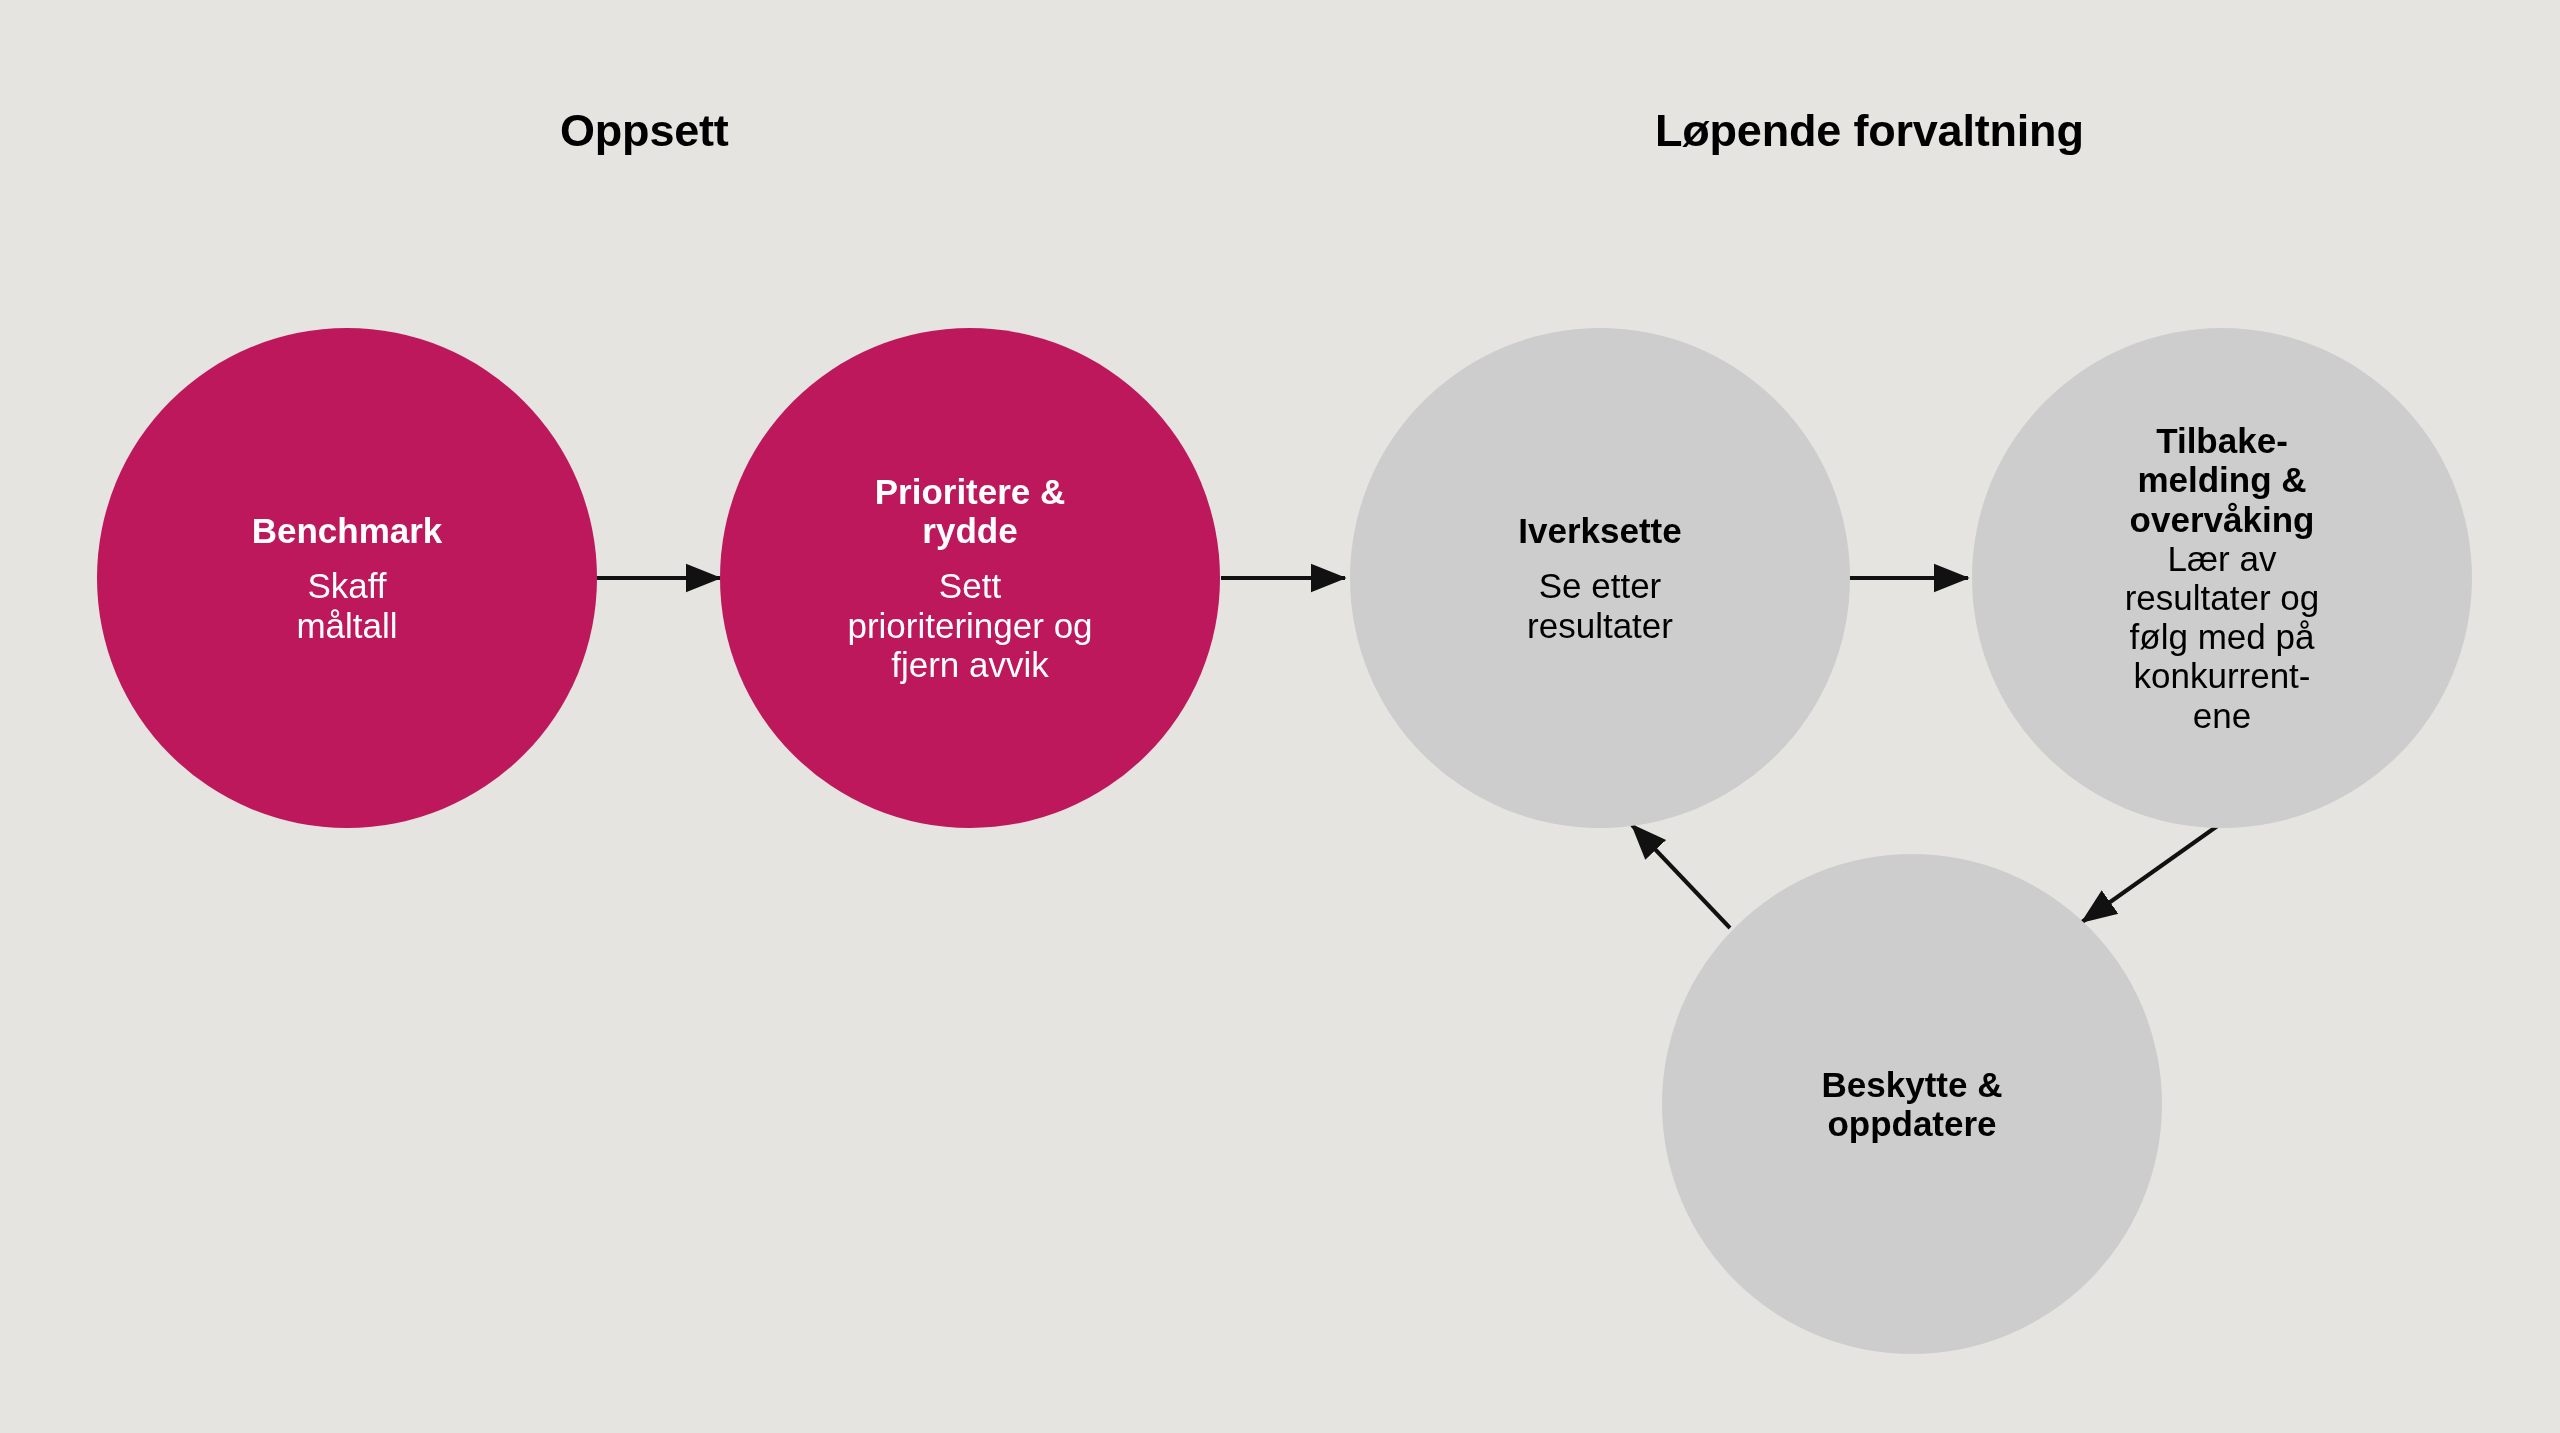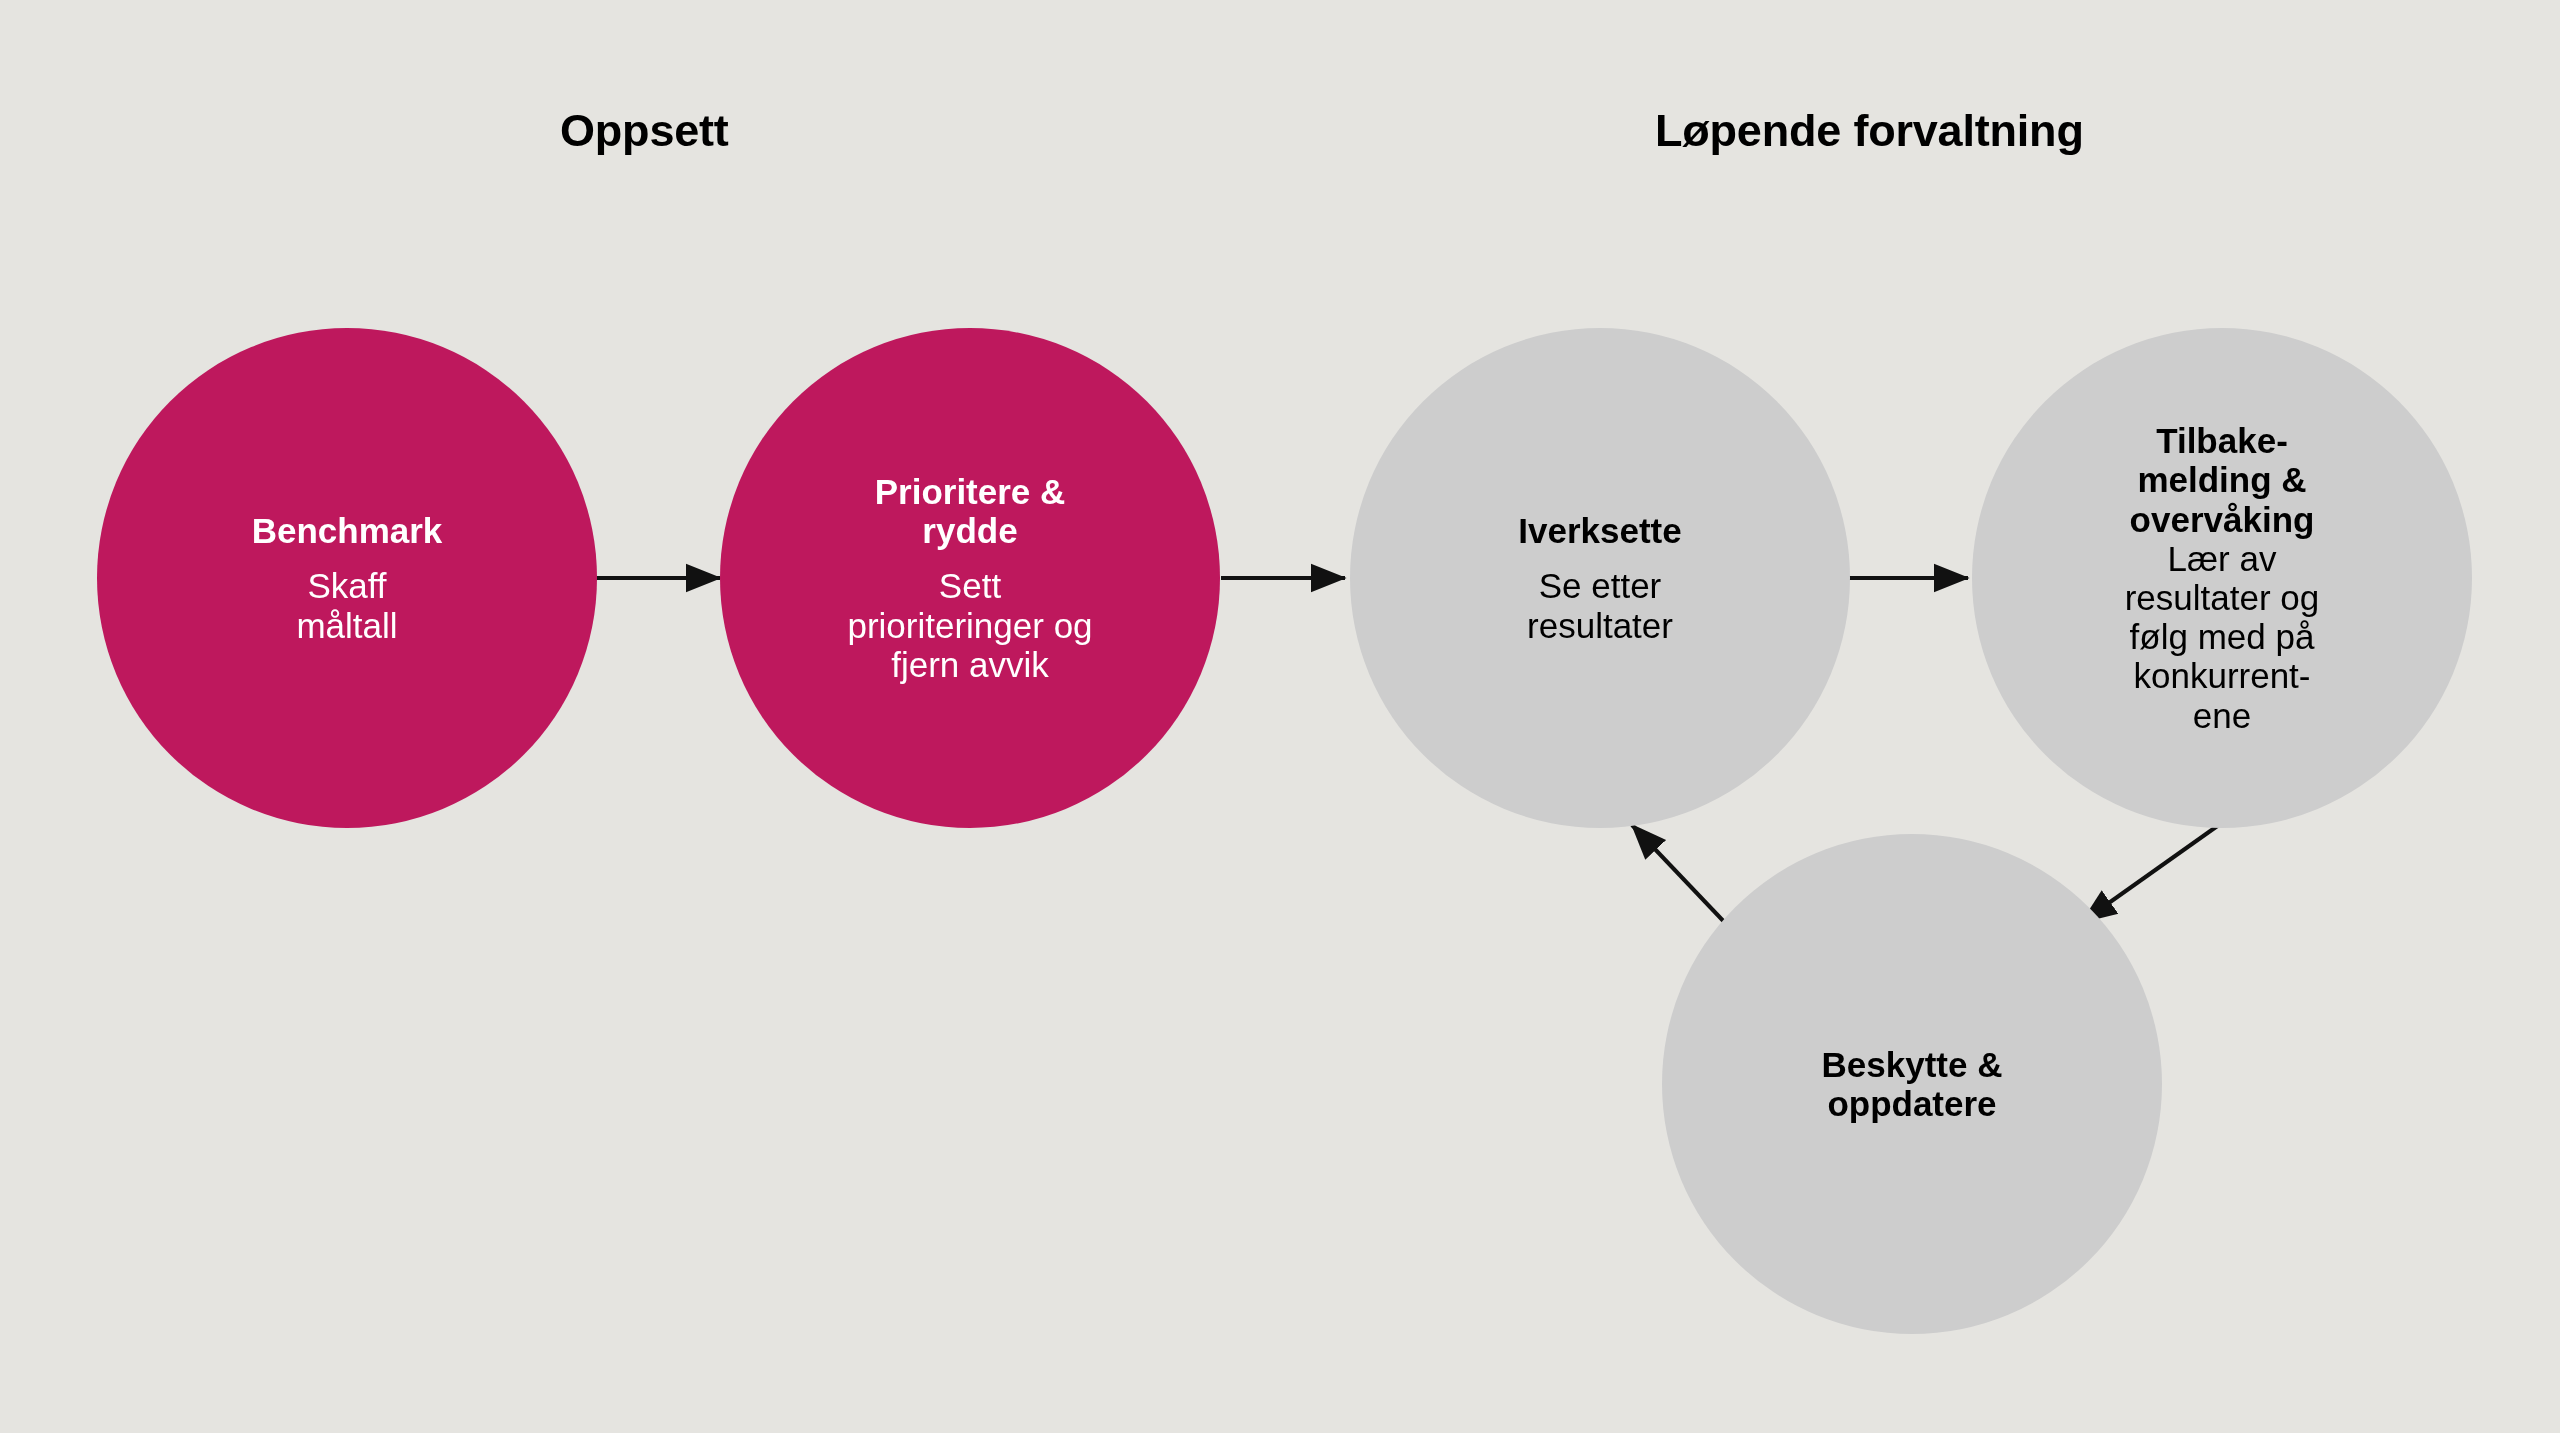--- a/index.html
+++ b/index.html
@@ -61,21 +61,21 @@
     line-height: 1.12;
     white-space: pre-line;
   }
   
   .node.gap .node-desc { margin-top: 16px; }
 
   #node-benchmark  { left: 97px;   top: 328px; align-items: center; }
   #node-prioritere { left: 720px;  top: 328px; }
   #node-iverksette { left: 1350px; top: 328px; }
   #node-tilbake    { left: 1972px; top: 328px; }
-  #node-beskytte   { left: 1662px; top: 834px; }
+  #node-beskytte   { left: 1662px; top: 854px; }
 
   
   #arrow-layer {
     position: absolute;
     left: 0; top: 0;
     width: 2560px;
     height: 1433px;
     pointer-events: none;
   }
 </style>

